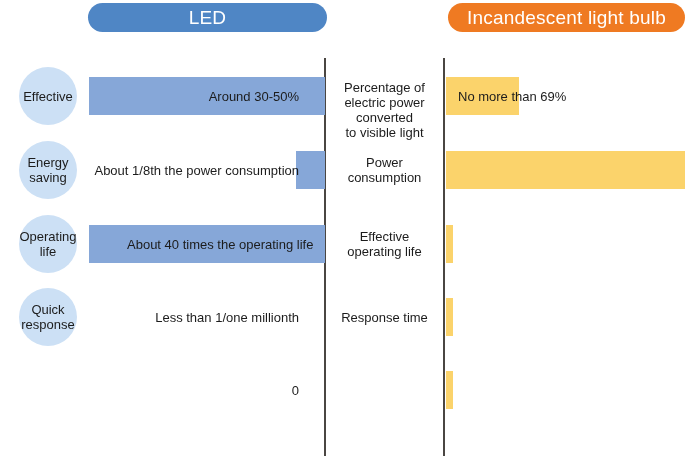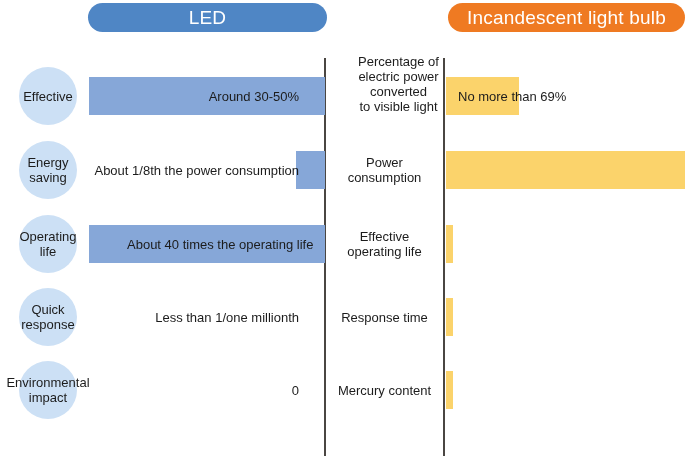--- a/index.html
+++ b/index.html
@@ -46,21 +46,21 @@
   .t4 { top:317px; } .t5 { top:390px; }
   .lt-right  { right:388px; text-align:right; }
   .lt-center { left:79px; width:236px; text-align:left;padding-left:48px; }
   .inc-text  { left:458px; }
 
   .center-label {
     position:absolute; left:326px; width:117px;
     transform:translateY(-50%); text-align:center;
     white-space:pre-line; line-height:15px;
   }
-  .m1 { top:84px;padding-left:14px; } .m2 { top:170px; } .m3 { top:244px; }
+  .m1 { top:110px; } .m2 { top:170px; } .m3 { top:244px; }
   .m4 { top:317px; } .m5 { top:390px; }
 </style>
 </head>
 <body>
 
 <div id="stage">
 
   <div class="pill pill-inc">Incandescent light bulb</div>
   <div class="pill pill-led">LED</div>
 
@@ -100,21 +100,16 @@
   <div class="bar inc b3" style="width: 7px;"></div>
 
   <div class="circle c4">
     <span class="circle-label">Quick
 response</span>
   </div>
   <div class="rowtext lt-right t4">Less than 1/one millionth</div>
   <div class="center-label m4">Response time</div>
   <div class="bar inc b4" style="width: 7px;"></div>
 
-  <div class="circle c5">
-    <span class="circle-label">Environmental
-impact</span>
-  </div>
   <div class="rowtext lt-right t5">0</div>
-  <div class="center-label m5">Mercury content</div>
   <div class="bar inc b5" style="width: 7px;"></div>
 
 </div>
 
 </body></html>

